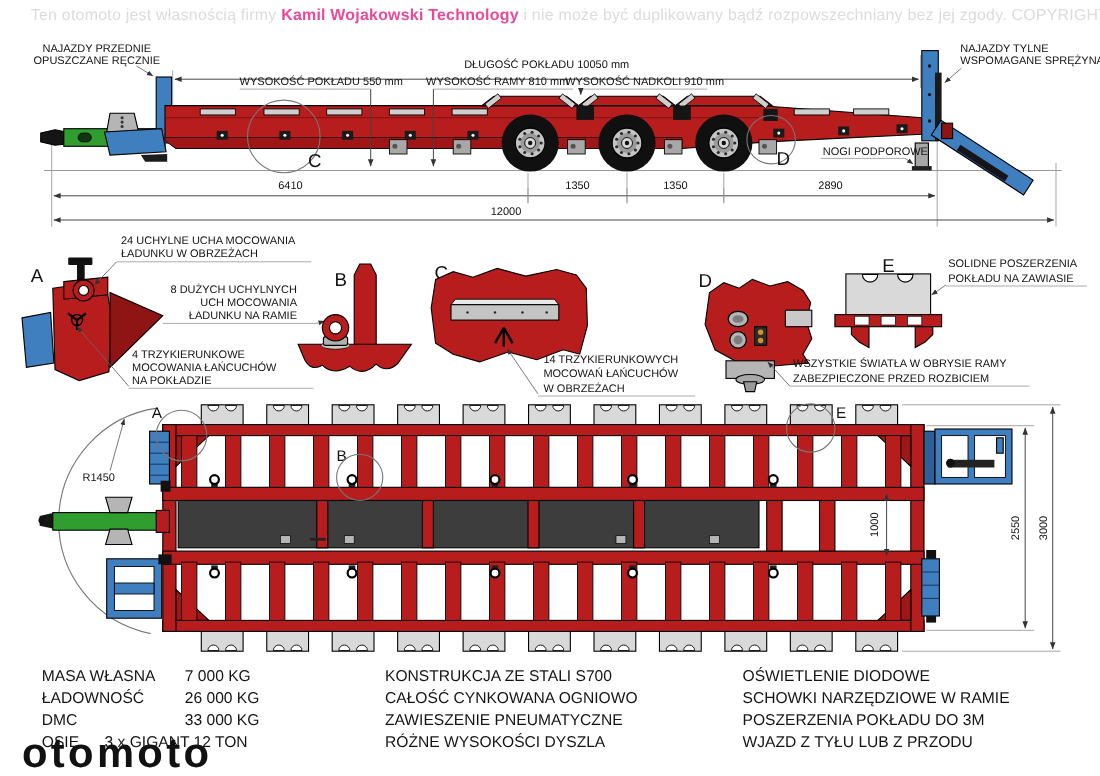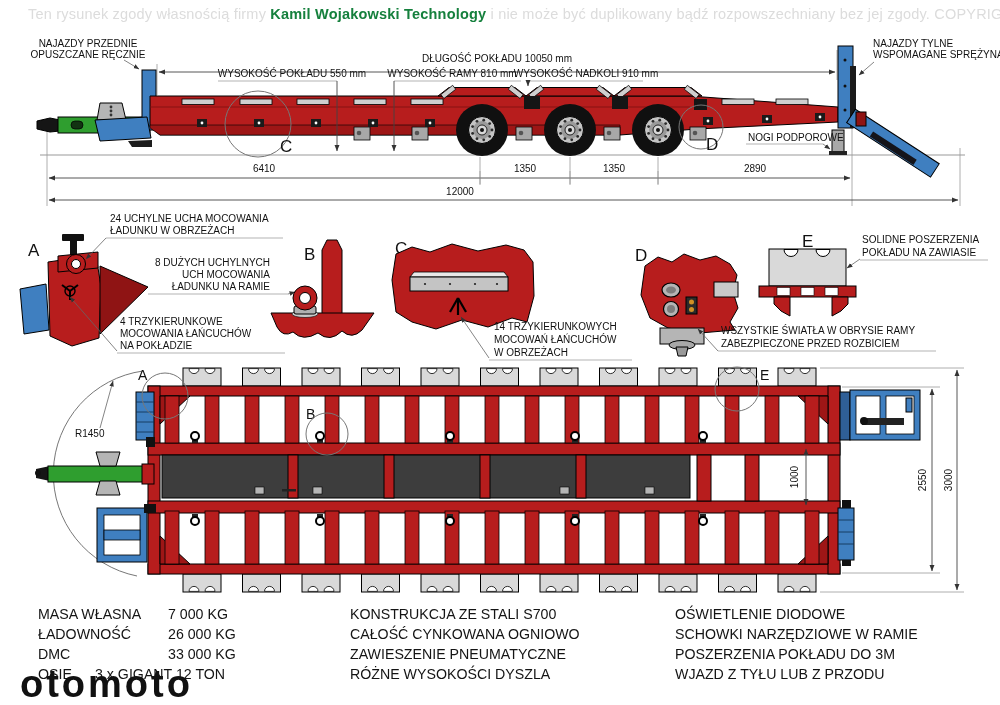--- a/index.html
+++ b/index.html
@@ -1,40 +1,40 @@
 <!DOCTYPE html>
 <html><head>
 <meta charset="utf-8">
 <style>
   html,body{margin:0;padding:0;background:#fff;}
   .stage{position:relative;width:1000px;height:705px;background:#fff;overflow:hidden;
          font-family:"Liberation Sans","DejaVu Sans",sans-serif;}
   .wm{position:absolute;left:28px;top:6px;width:965px;white-space:nowrap;
       font-size:14.5px;color:#dcdcdc;letter-spacing:.2px;}
-  .wm b{color:#15803d;}
+  .wm b{color:#ec4899;}
   svg{position:absolute;left:0;top:0;}
   text{font-family:"Liberation Sans","DejaVu Sans",sans-serif;fill:#111;}
   .lbl{font-size:10px;}
   .dimtxt{font-size:10px;}
   .big{font-size:17px;}
   .dim{stroke:#444;stroke-width:.9;marker-start:url(#arr);marker-end:url(#arr);}
   .dimE{stroke:#444;stroke-width:.9;marker-end:url(#arr);}
   .ext{stroke:#9a9a9a;stroke-width:.8;}
   .ldr{stroke:#666;stroke-width:.8;fill:none;marker-end:url(#arr);}
   .rule{stroke:#aaa;stroke-width:.9;}
   .oln{stroke:#000;stroke-width:1;}
   .circ{fill:none;stroke:#777;stroke-width:1;}
   .spec{font-size:14.2px;fill:#141414;}
 </style>
 </head>
 <body>
 
 <div class="stage">
 
-  <div class="wm"><span>Ten rysunek zgody własnością firmy </span><b>Kamil Wojakowski Technology</b><span> i nie może być duplikowany bądź rozpowszechniany bez jej zgody. COPYRIGHT ©</span></div>
+  <div class="wm"><span>Ten otomoto jest własnością firmy </span><b>Kamil Wojakowski Technology</b><span> i nie może być duplikowany bądź rozpowszechniany bez jej zgody. COPYRIGHT ©</span></div>
 
   <svg width="1000" height="705" viewBox="0 0 1000 705">
     <defs>
       <marker id="arr" viewBox="0 0 10 10" refX="8.5" refY="5" markerWidth="8" markerHeight="8" orient="auto-start-reverse">
         <path d="M0,1.5 L9,5 L0,8.5 Z" fill="#333"></path>
       </marker>
     </defs>
 
     <text x="20" y="697" font-size="38" font-weight="bold" fill="#e2e2e2" letter-spacing="3">otomoto</text>
 

